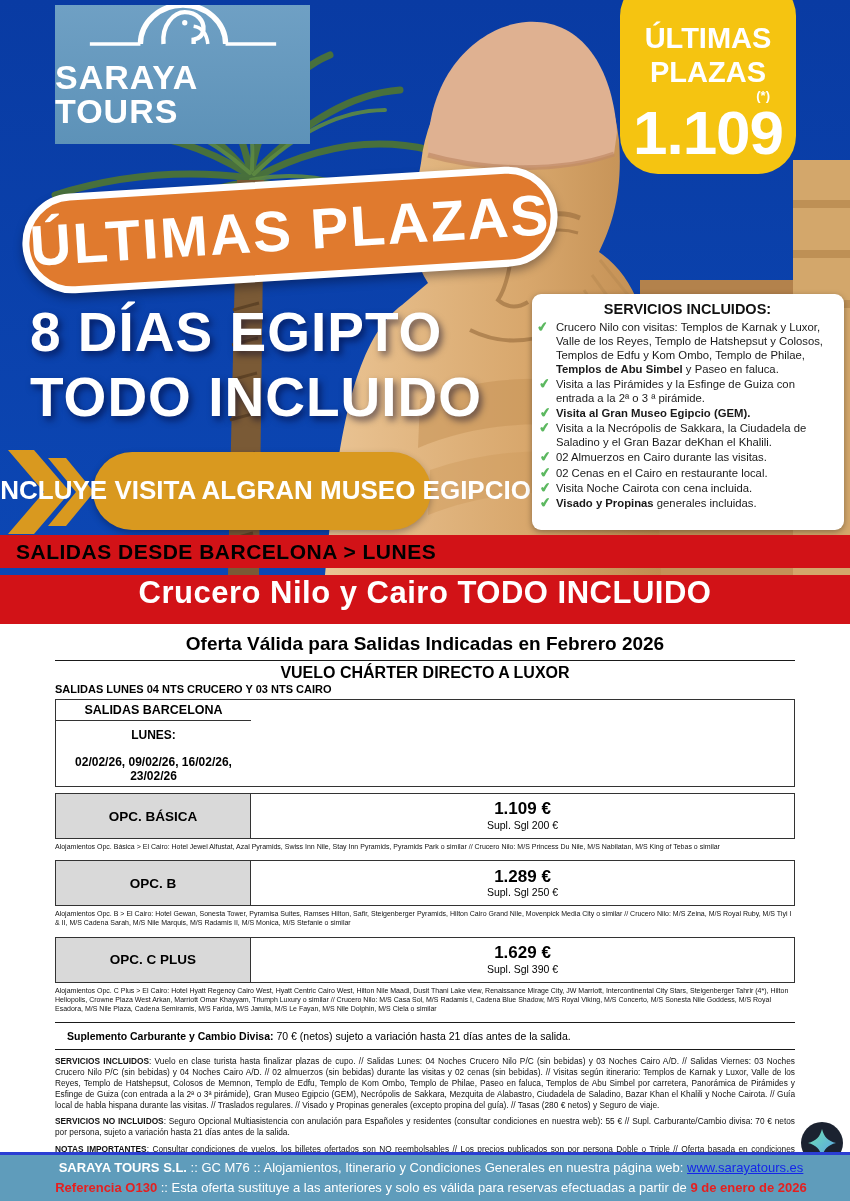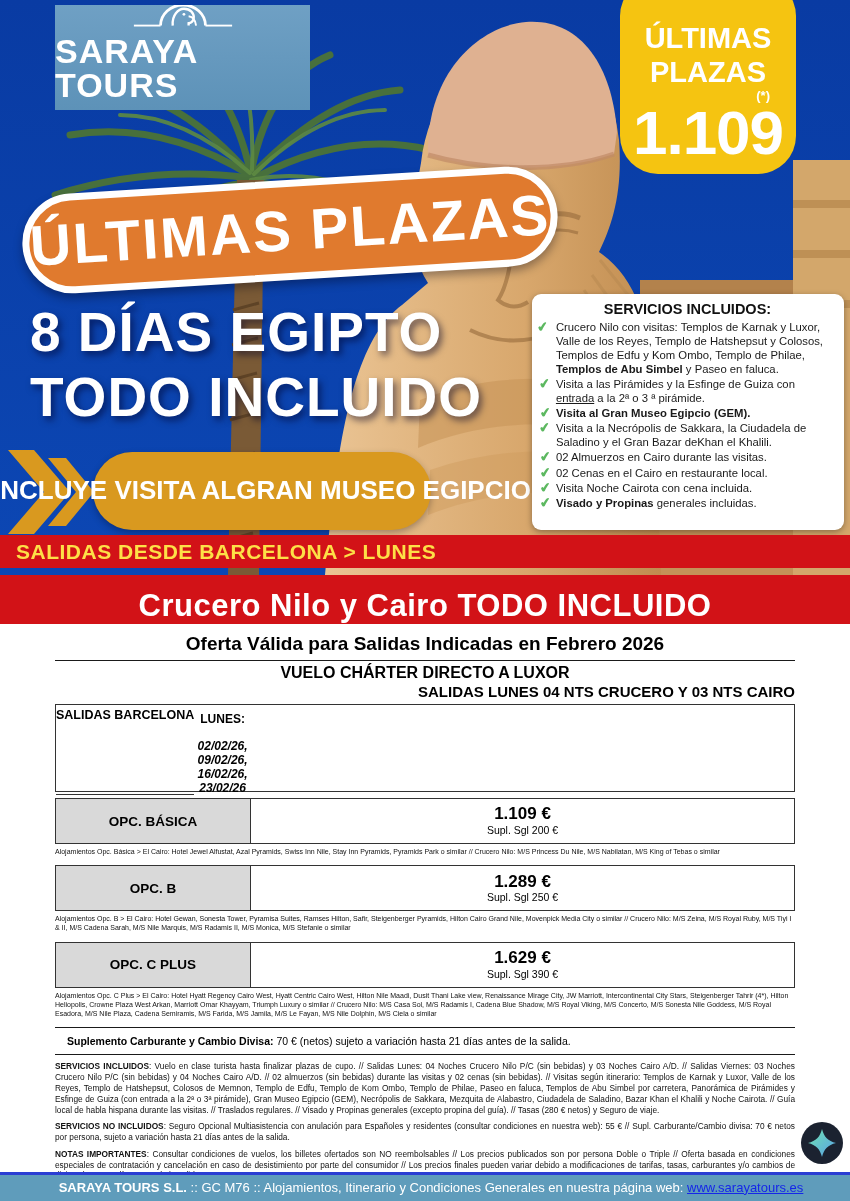--- a/index.html
+++ b/index.html
@@ -5,24 +5,24 @@
   html,body { margin:0; padding:0; background:#888; }
   .page {
     position:relative; width:850px; height:1201px; margin:0 auto;
     background:#ffffff; font-family:"Liberation Sans", sans-serif;
     overflow:hidden;
   }
   
   .hero { position:absolute; top:0; left:0; width:850px; height:575px; overflow:hidden; background:#0A3FA8; }
   .hero svg.bg { position:absolute; top:0; left:0; }
   .logo-box {
-    position:absolute; left:55px; top:5px; width:255px; height:105px;
+    position:absolute; left:55px; top:5px; width:255px; height:139px;
     background:linear-gradient(180deg,#6FA0C4 0%,#5D92B8 100%);
     display:flex; flex-direction:column; align-items:center; justify-content:flex-end;
-    padding-bottom:8px; box-sizing:border-box;
+    padding-bottom:16px; box-sizing:border-box;
   }
   .logo-name { color:#fff; font-weight:bold; font-size:34px; letter-spacing:1px; line-height:1; }
   .badge {
     position:absolute; left:620px; top:-22px; width:176px; height:196px;
     background:#F5C411; border-radius:38px;
     display:flex; flex-direction:column; align-items:center; justify-content:flex-end;
     padding-bottom:10px; box-sizing:border-box; color:#fff; text-align:center;
   }
   .badge-lines { font-weight:bold; font-size:29px; line-height:1.15; white-space:pre-line; }
   .badge-ast { font-weight:bold; font-size:13px; align-self:flex-end; margin-right:26px; line-height:1; }
@@ -49,48 +49,48 @@
   .services {
     position:absolute; left:532px; top:294px; width:312px; height:236px;
     background:#fff; border-radius:9px; box-shadow:0 2px 6px rgba(0,0,0,.35);
     padding:7px 9px 6px 8px; box-sizing:border-box;
   }
   .services h3 { margin:0 0 3px 0; text-align:center; font-size:14.5px; color:#111; }
   .services ul { margin:0; padding:0; list-style:none; }
   .services li { display:flex; font-size:11.3px; line-height:1.24; color:#1a1a1a; margin-bottom:1px; }
   .check { color:#5CB860; font-weight:bold; font-size:13px; margin-right:5px; line-height:1.1; flex:0 0 auto; transform:rotate(-8deg); }
   .b { font-weight:bold; }
-  .u { text-decoration:underline; }
+  .u { }
   .band1 {
     position:absolute; left:0; top:535px; width:850px; height:33px; background:#D21217;
     display:flex; align-items:center; padding-left:16px; box-sizing:border-box;
   }
-  .band1 span { color:#fde047; font-weight:bold; font-size:21px; letter-spacing:.5px; }
+  .band1 span { color:#000000; font-weight:bold; font-size:21px; letter-spacing:.5px; }
   
   .band2 {
     position:absolute; top:575px; left:0; width:850px; height:49px; background:#D21217;
-    display:flex; align-items:flex-end; justify-content:center;
+    display:flex; align-items:flex-start; justify-content:center;
   }
   .band2 span { color:#fff; font-weight:bold; font-size:31px; letter-spacing:.5px; }
   
   .content { position:absolute; top:624px; left:55px; width:740px; color:#000; }
   .offer-heading { text-align:center; font-weight:bold; font-size:19px; margin:9px 0 5px 0; }
   .rule { border:none; border-top:1.6px solid #1a1a1a; margin:2px 0; }
   .tbl-title { text-align:center; font-weight:bold; font-size:16px; margin:3px 0 1px 0; }
-  .tbl-sub { text-align:right; font-weight:bold; font-size:15px; margin:0 0 4px 0; }
+  .tbl-sub { text-align:left; font-weight:bold; font-size:11px; margin:0 0 4px 0; }
   .grid-head { display:grid; grid-template-columns:195px 1fr; border:1.2px solid #333; height:86px; }
   .cell-left {
     background:#D9D9D9; border-right:1.2px solid #333; display:flex; align-items:center;
     justify-content:center; text-align:center; font-weight:bold; font-size:12.5px;
     line-height:1.45; white-space:pre-line;
   }
-  .head-right { display:flex; flex-direction:row; }
+  .head-right { display:flex; flex-direction:column; }
   .head-right .r1 { border-bottom:1.2px solid #333; text-align:center; font-weight:bold; font-size:12.5px; padding:3px 0; }
   .head-right .r2 { flex:1; text-align:center; font-weight:bold; font-size:12px; padding-top:7px; }
-  .head-right .dates { margin-top:13px; font-size:12px;font-style:italic; }
+  .head-right .dates { margin-top:13px; font-size:12px; }
   .opt-row { display:grid; grid-template-columns:195px 1fr; border:1.2px solid #333; height:44px; margin-top:6px; }
   .opt-label { background:#D9D9D9; border-right:1.2px solid #333; display:flex; align-items:center; justify-content:center; font-weight:bold; font-size:13.5px; }
   .opt-price { display:flex; flex-direction:column; align-items:center; justify-content:center; }
   .price-main { font-weight:bold; font-size:17px; line-height:1.1; }
   .price-supl { font-size:10.5px; line-height:1.2; }
   .hotels { font-size:7px; line-height:1.32; color:#111; margin:3px 0 9px 0; text-align:left; }
   .supl-line { font-size:10.5px; margin:7px 12px; }
   .fine { font-size:8.3px; line-height:1.3; text-align:justify; margin:6px 0; color:#111; }
   .fine strong { font-weight:bold; }
   
@@ -318,16 +318,17 @@
       </linearGradient>
     </defs>
     <circle cx="22" cy="22" r="21" fill="#1B2230"></circle>
     <path d="M22,8 C24,16 28,20 36,22 C28,24 24,28 22,36 C20,28 16,24 8,22 C16,20 20,16 22,8 Z" fill="url(#starg)"></path>
   </svg>
 
   <div class="footer">
     <div class="footer-rule"></div>
     <div class="footer-band">
       <div><strong>SARAYA TOURS S.L.</strong><span> :: GC M76 ::  Alojamientos, Itinerario y Condiciones Generales en nuestra página web:  </span><a>www.sarayatours.es</a></div>
+      <div><span class="ref-red">Referencia O130</span><span> :: Esta oferta sustituye a las anteriores y solo es válida para reservas efectuadas a partir de </span><span class="ref-red">9 de enero de 2026</span></div>
     </div>
   </div>
 
 </div>
 
 </body></html>

